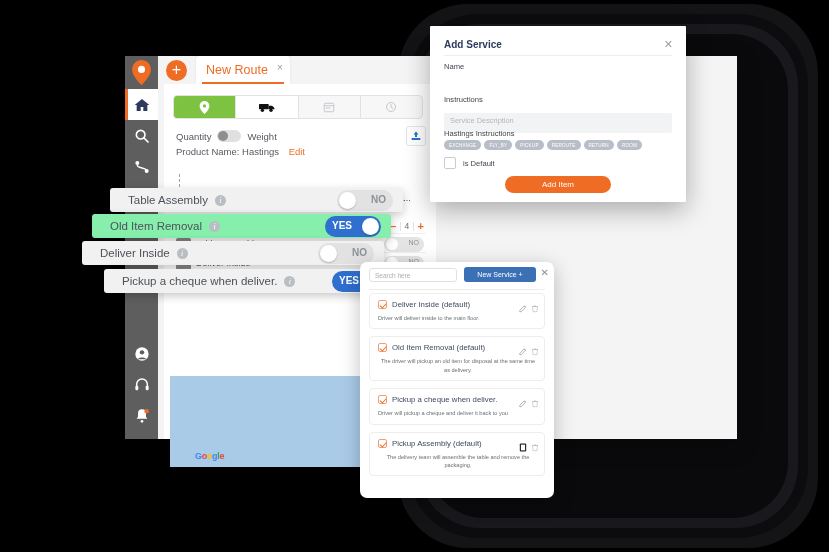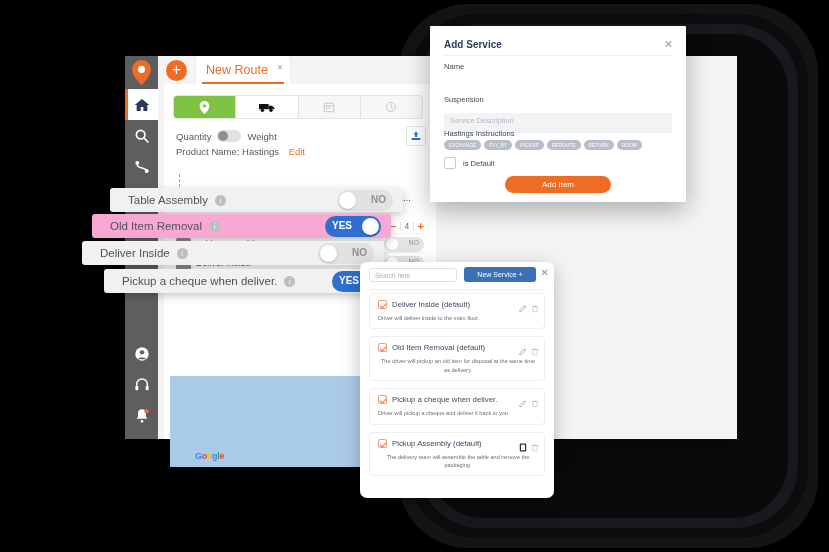--- a/index.html
+++ b/index.html
@@ -135,21 +135,21 @@
   .float-row .ftxt{font-size:11.5px;color:#4d5259;white-space:nowrap;}
   .float-row .finfo{width:11px;height:11px;border-radius:50%;background:#b9bec4;color:#fff;font-size:8px;
     text-align:center;line-height:11px;margin-left:7px;font-style:italic;font-family:"Liberation Serif",serif;}
   .ftog{position:absolute;right:10px;width:56px;height:21px;border-radius:12px;background:#e2e2e2;}
   .ftog.on{background:#2f6fd0;}
   .ftog i{position:absolute;top:2px;width:17px;height:17px;border-radius:50%;background:#fff;box-shadow:0 1px 2px rgba(0,0,0,.2);}
   .ftog:not(.on) i{left:2px;} .ftog.on i{right:2px;}
   .ftog span{position:absolute;top:4px;font-size:10px;font-weight:bold;}
   .ftog:not(.on) span{right:7px;color:#8d9299;}
   .ftog.on span{left:7px;color:#fff;}
-  .float-row.white{background:#f9a8d4;align-items:center;}
+  .float-row.white{background:#86efac;align-items:center;}
 
   
   .svc-panel{
     position:absolute;left:360px;top:262px;width:194px;height:236px;background:#fff;
     border-radius:7px;box-shadow:0 5px 20px rgba(0,0,0,.25);overflow:hidden;
   }
   .svc-head{position:absolute;left:0;top:0;width:194px;height:26px;}
   .svc-search{position:absolute;left:9px;top:6px;width:88px;height:14px;border:1px solid #e0e0e0;border-radius:3px;
     font-size:6.5px;color:#a9adb3;padding-left:5px;line-height:13px;}
   .svc-new{position:absolute;left:104px;top:5px;width:72px;height:15px;border-radius:3px;background:#3b6fb6;color:#fff;
@@ -555,21 +555,21 @@
   </div>
 
   <div class="modal">
     <div class="m-title">Add Service</div>
     <div class="m-x">✕</div>
     <div class="m-div"></div>
 
     <div class="m-lbl" style="top:36px;">Name</div>
     <div class="m-inp" style="top:48px;margin-top:44px;">Service name</div>
 
-    <div class="m-lbl" style="top:69px;">Suspension</div>
+    <div class="m-lbl" style="top:69px;">Instructions</div>
     <div class="m-inp" style="top:81px;margin-top:6px;">Service Description</div>
 
     <div class="m-lbl" style="top:103px;">Hastings Instructions</div>
     <div class="tags" style="top:114px;" id="tag-row">
         <span class="tag">EXCHANGE</span>
         <span class="tag">FLY_BY</span>
         <span class="tag">PICKUP</span>
         <span class="tag">REROUTE</span>
         <span class="tag">RETURN</span>
         <span class="tag">ROOM</span>

